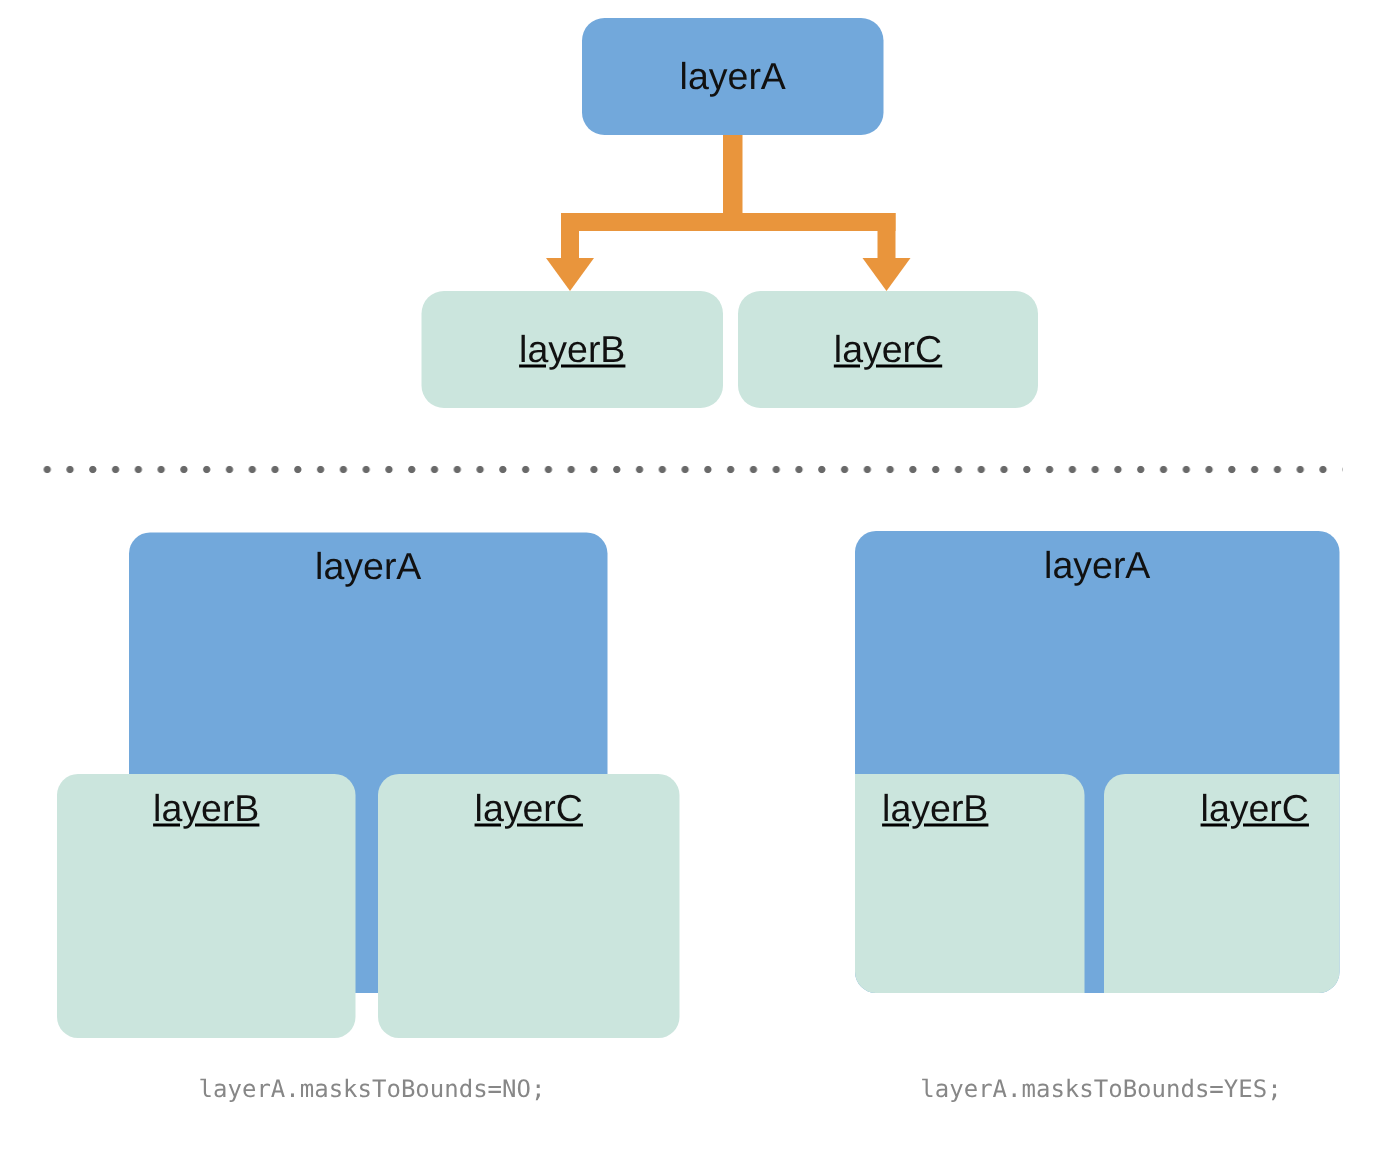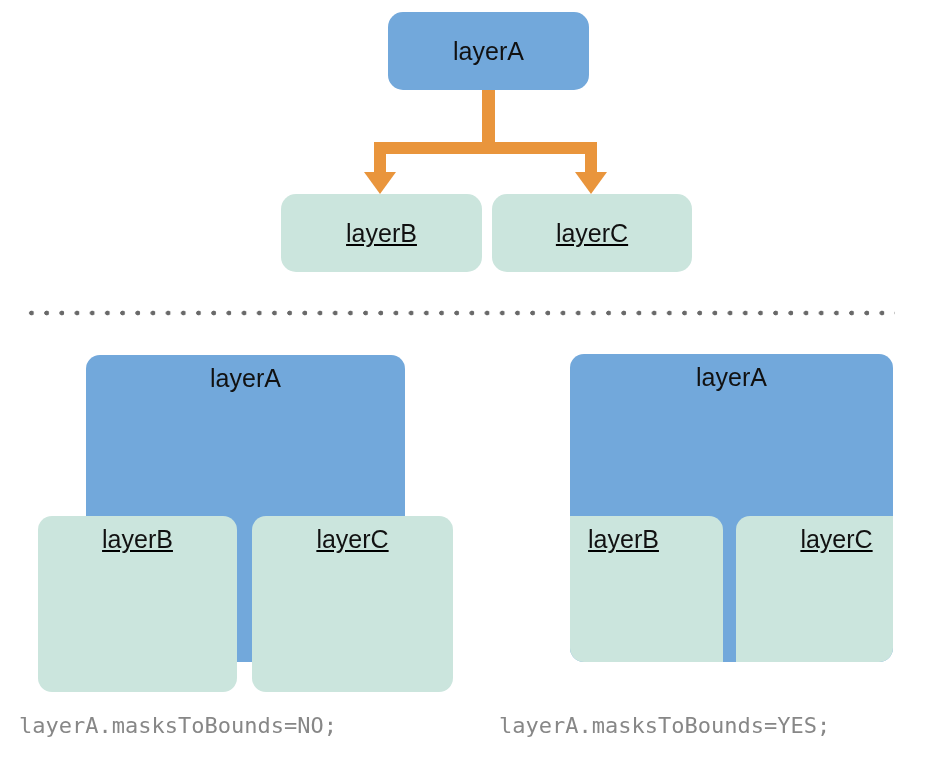--- a/index.html
+++ b/index.html
@@ -81,23 +81,23 @@
     left: 551px; top: 354px; width: 323px; height: 308px;
     overflow: hidden;           
   }
   .yes-a > .child-box { position: absolute; }
   .yes-b { left: -46px; top: 162px; width: 199px; height: 176px; }
   .yes-c { left: 166px; top: 162px; width: 201px; height: 176px; }
 
   .code-caption {
     position: absolute;
     top: 712px;
-    text-align: left;
+    text-align: center;
     font-family: "DejaVu Sans Mono", monospace;
-    font-size: 22px;
+    font-size: 16px;
     line-height: 28px;
     color: var(--caption-color, #878787);
     white-space: nowrap;
   }
   .caption-no  { left: 0px;   width: 458px; }
   .caption-yes { left: 480px; width: 470px; }
 </style>
 </head>
 <body>
 

